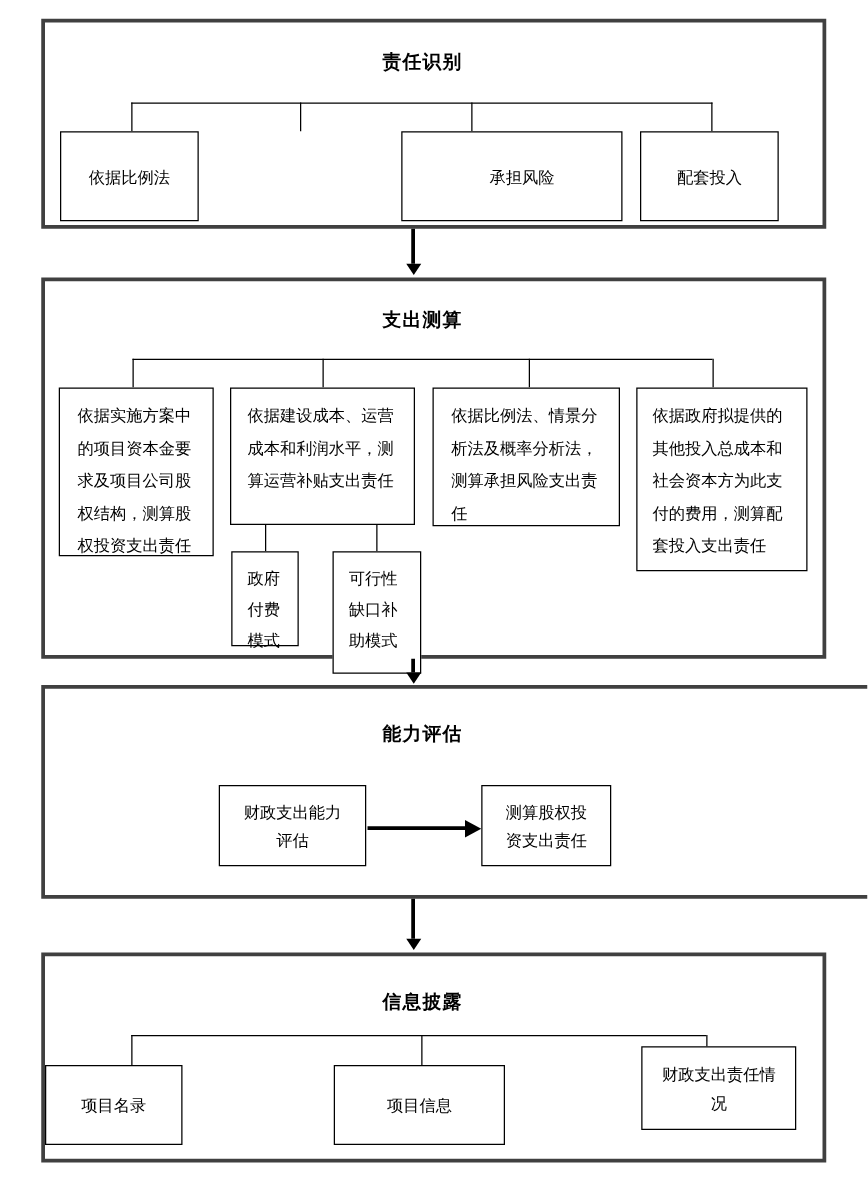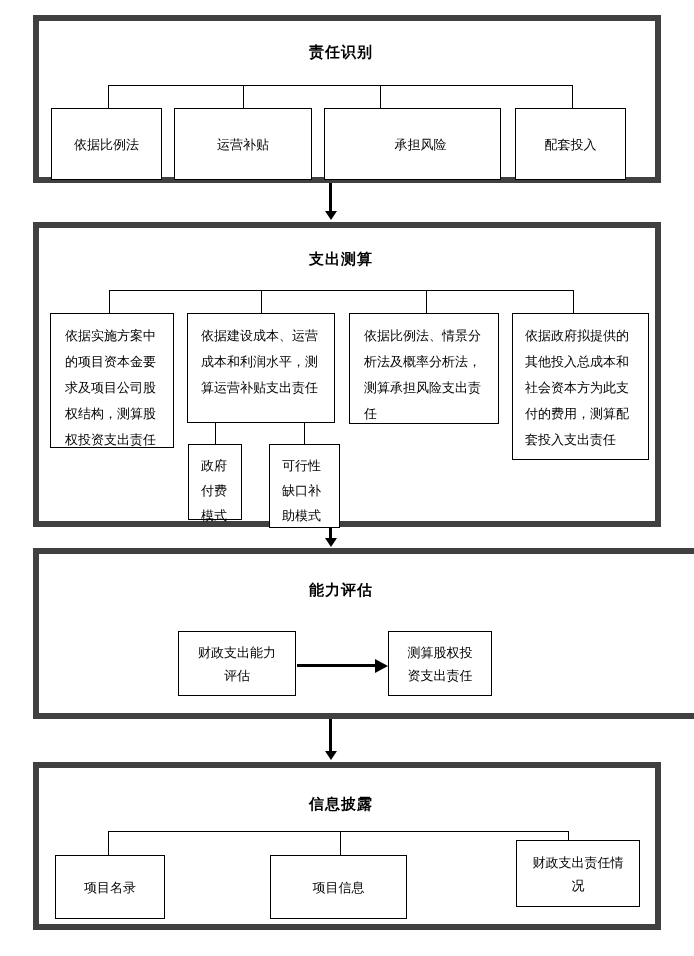--- a/index.html
+++ b/index.html
@@ -7,21 +7,21 @@
     position: relative;
     width: 694px;
     height: 956px;
     background: #ffffff;
     font-family: "Liberation Sans", sans-serif;
     color: #000000;
     overflow: hidden;
   }
   .sec {
     position: absolute;
-    border: 6px solid #404040;
+    border: 3px solid #404040;
     background: #ffffff;
     box-sizing: border-box;
   }
   .sec-title {
     position: absolute;
     left: 0;
     width: 604px;
     text-align: center;
     font-size: 15px;
     font-weight: bold;
@@ -101,21 +101,20 @@
   <div class="sec" style="left:33px; top:15px; width:628px; height:168px;">
     <div class="sec-title" style="top:22px;">责任识别</div>
 
     <div class="hline" style="left:69px; top:64px; width:465px;"></div>
     <div class="vline" style="left:69px;  top:64px; height:23px;"></div>
     <div class="vline" style="left:204px; top:64px; height:23px;"></div>
     <div class="vline" style="left:341px; top:64px; height:23px;"></div>
     <div class="vline" style="left:533px; top:64px; height:23px;"></div>
 
     <div class="box" style="left:12px;  top:87px; width:111px; height:72px;">依据比例法</div>
-    <div class="box" style="left:135px; top:87px; width:138px; height:72px;">运营补贴</div>
     <div class="box" style="left:285px; top:87px; width:177px; height:72px;padding-left:16px;">承担风险</div>
     <div class="box" style="left:476px; top:87px; width:111px; height:72px;">配套投入</div>
   </div>
 
   <div class="varrow" style="left:325px; top:183px; height:37px;">
     <div class="shaft" style="height:28px;"></div>
     <div class="head" style="top:28px;"></div>
   </div>
 
   <div class="sec" style="left:33px; top:222px; width:628px; height:305px;">
@@ -129,21 +128,21 @@
 
     <div class="box para" style="left:11px; top:85px; width:124px; height:135px; padding:9px 14px 0;">依据实施方案中的项目资本金要求及项目公司股权结构，测算股权投资支出责任</div>
     <div class="box para" style="left:148px; top:85px; width:148px; height:110px; padding:9px 13px 0;">依据建设成本、运营成本和利润水平，测算运营补贴支出责任</div>
     <div class="box para" style="left:310px; top:85px; width:150px; height:111px; padding:9px 14px 0;">依据比例法、情景分析法及概率分析法，测算承担风险支出责任</div>
     <div class="box para" style="left:473px; top:85px; width:137px; height:147px; padding:9px 12px 16px;">依据政府拟提供的其他投入总成本和社会资本方为此支付的费用，测算配套投入支出责任</div>
 
     <div class="vline" style="left:176px; top:195px; height:21px;"></div>
     <div class="vline" style="left:265px; top:195px; height:21px;"></div>
 
     <div class="box sub" style="left:149px; top:216px; width:54px; height:76px; padding:8px 6px 0 12px;">政府付费模式</div>
-    <div class="box sub" style="left:230px; top:216px; width:71px; height:84px; padding:8px 10px 0 12px;font-family:Liberation Serif, serif;">可行性缺口补助模式</div>
+    <div class="box sub" style="left:230px; top:216px; width:71px; height:98px; padding:8px 10px 0 12px;font-family:Liberation Serif, serif;">可行性缺口补助模式</div>
   </div>
 
   <div class="varrow" style="left:325px; top:527px; height:20px;">
     <div class="shaft" style="height:11px;"></div>
     <div class="head" style="top:11px;"></div>
   </div>
 
   <div class="sec" style="left:33px; top:548px; width:672px; height:171px;">
     <div class="sec-title" style="top:27px;">能力评估</div>
 
@@ -163,18 +162,18 @@
   </div>
 
   <div class="sec" style="left:33px; top:762px; width:628px; height:168px;">
     <div class="sec-title" style="top:27px;">信息披露</div>
 
     <div class="hline" style="left:69px; top:63px; width:460px;"></div>
     <div class="vline" style="left:69px;  top:63px; height:24px;"></div>
     <div class="vline" style="left:301px; top:63px; height:24px;"></div>
     <div class="vline" style="left:529px; top:63px; height:24px;"></div>
 
-    <div class="box" style="left:16px; top:87px; width:110px; height:64px;">项目名录</div>
+    <div class="box" style="left:0; top:87px; width:110px; height:64px;">项目名录</div>
     <div class="box" style="left:231px; top:87px; width:137px; height:64px;">项目信息</div>
     <div class="box" style="left:477px; top:72px; width:124px; height:67px; padding:16px 12px;">财政支出责任情况</div>
   </div>
 
 </div>
 
 </body></html>

